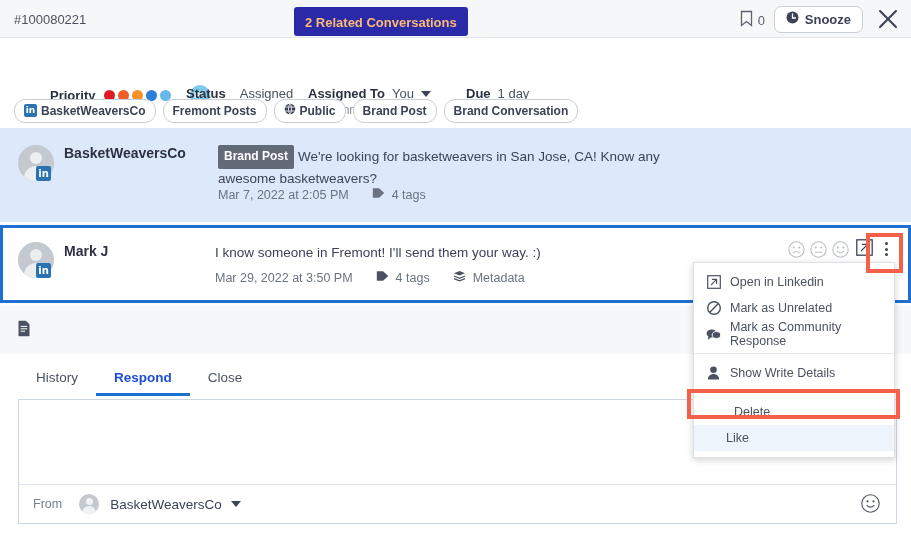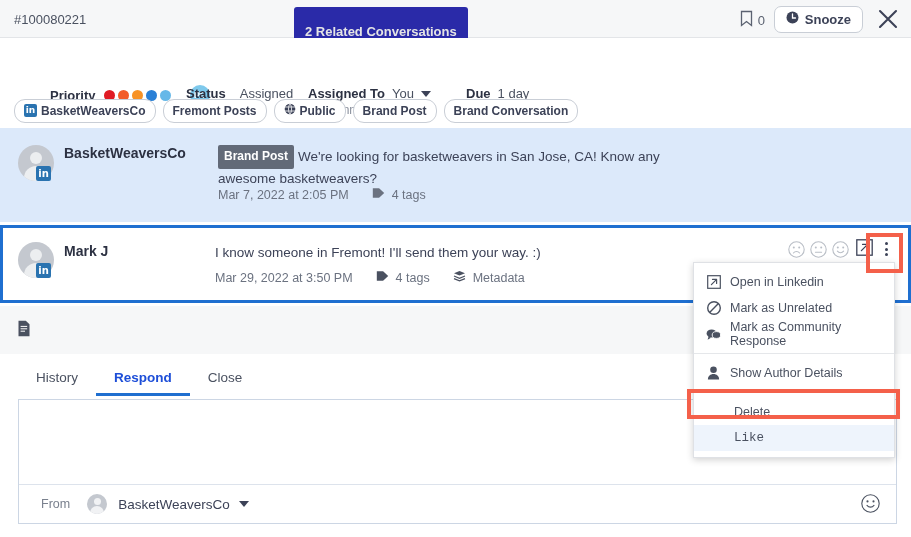--- a/index.html
+++ b/index.html
@@ -15,22 +15,22 @@
 
   
   .topbar{
     position:absolute;left:0;top:0;width:911px;height:38px;
     background:#f6f7f8;border-bottom:1px solid #e3e5e8;
     box-sizing:border-box;
   }
   .ticket-id{position:absolute;left:14px;top:12px;font-size:13px;color:#4a5160;}
   .related-badge{
     position:absolute;left:294px;top:7px;
-    background:#2a2aa8;color:#e5e5e5;font-weight:bold;font-size:13px;
-    padding:18px 11px 6px;border-radius:3px;white-space:nowrap;
+    background:#2a2aa8;color:#fdba74;font-weight:bold;font-size:13px;
+    padding:9px 11px 6px;border-radius:3px;white-space:nowrap;
     line-height:1.1;
   }
   .bookmark-wrap{position:absolute;right:146px;top:10px;display:flex;align-items:center;gap:4px;color:#5b6271;}
   .bookmark-count{font-size:13px;}
   .snooze-btn{
     position:absolute;right:48px;top:6px;
     border:1px solid #c9ced6;border-radius:7px;background:#fff;
     padding:4px 11px 5px;display:flex;align-items:center;gap:6px;
     font-weight:bold;font-size:13px;color:#3c4257;cursor:pointer;
   }
@@ -138,21 +138,21 @@
   
   .composer{
     position:absolute;left:18px;top:399px;width:879px;height:125px;
     border:1px solid #ccd6e4;background:#fff;box-sizing:border-box;
   }
   .composer-body{height:85px;width:100%;}
   .composer-foot{
     position:absolute;left:0;bottom:0;width:100%;height:39px;
     border-top:1px solid #dde3ec;display:flex;align-items:center;box-sizing:border-box;
   }
-  .from-label{margin-left:22px;color:#7a818e;font-size:12.5px;}
+  .from-label{margin-left:14px;color:#7a818e;font-size:12.5px;}
   .from-avatar{
     margin-left:17px;width:20px;height:20px;border-radius:50%;background:#c4c8cf;position:relative;overflow:hidden;
   }
   .fa-head{position:absolute;left:6.5px;top:3.5px;width:7px;height:7px;border-radius:50%;background:#f1f2f4;}
   .fa-body{position:absolute;left:3px;top:12px;width:14px;height:9px;border-radius:7px 7px 0 0;background:#f1f2f4;}
   .from-name{margin-left:11px;font-size:13.5px;color:#3c4257;}
   .from-caret{margin-left:9px;width:0;height:0;border-left:5px solid transparent;border-right:5px solid transparent;border-top:6px solid #3c4257;cursor:pointer;}
   .emoji-btn{position:absolute;right:16px;top:9px;width:19px;height:19px;cursor:pointer;}
 </style>
 </head>
@@ -452,29 +452,29 @@
 
     <div class="dd-sep"></div>
 
     <div class="dd-item">
       <span class="ic">
         <svg width="13" height="14" viewBox="0 0 13 14">
             <circle cx="6.5" cy="3.7" r="3.3" fill="#4a5160"></circle>
             <path d="M.9 13.4c0-3.2 2.5-5.3 5.6-5.3s5.6 2.1 5.6 5.3z" fill="#4a5160"></path>
           </svg>
       </span>
-      <span>Show Author Details</span>
+      <span>Show Write Details</span>
     </div>
 
     <div class="dd-sep"></div>
 
     <div class="dd-item" style="padding-left:40px;">
       <span>Delete</span>
     </div>
-    <div class="dd-item hl" style="padding-left:40px;font-family:Liberation Mono, monospace;">
+    <div class="dd-item hl" style="padding-left:32px;">
       <span>Like</span>
     </div>
   </div>
 
   <div class="redbox redbox-kebab"></div>
   <div class="redbox redbox-like"></div>
 
 </div>
 
 </body></html>

